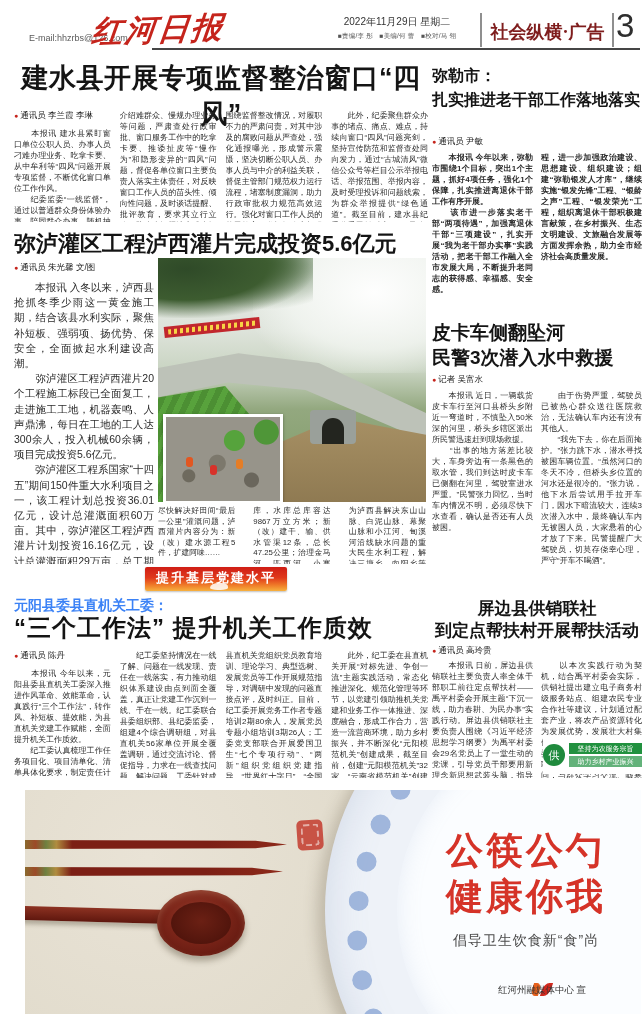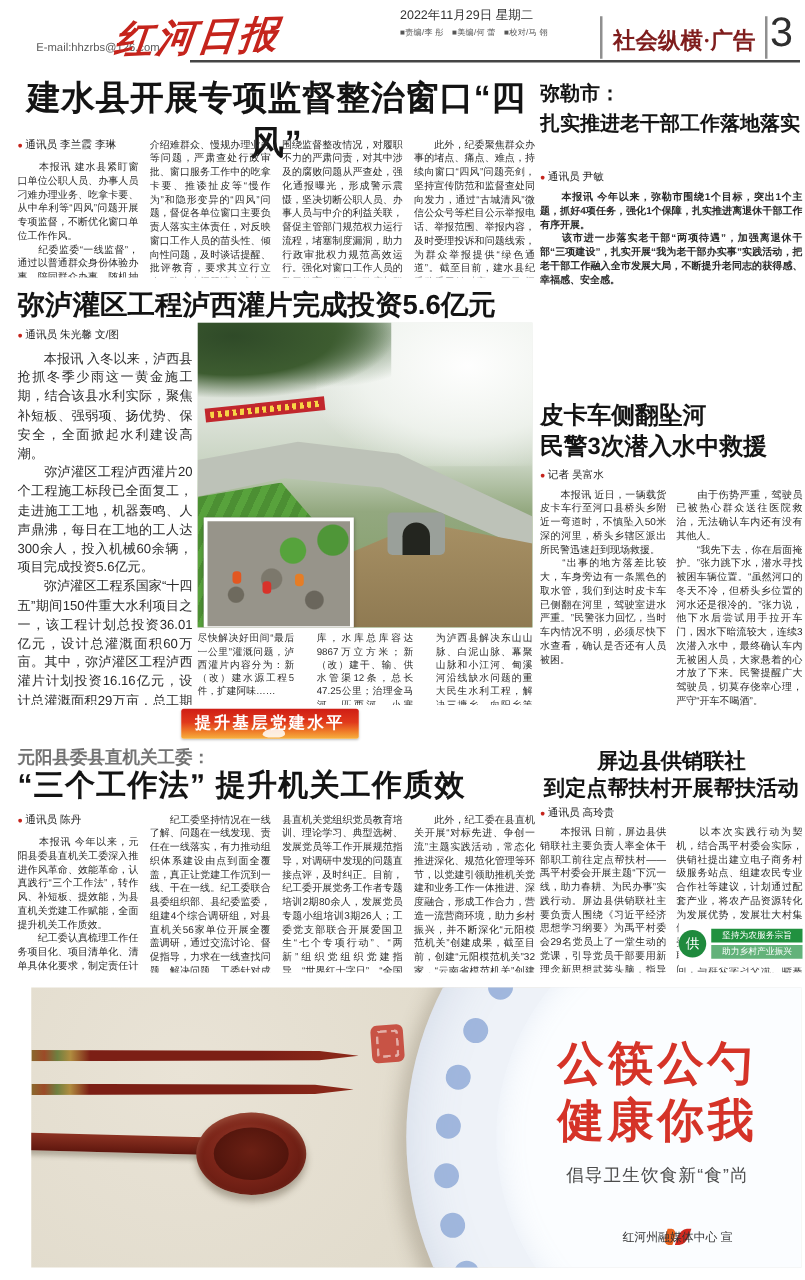--- a/index.html
+++ b/index.html
@@ -4,21 +4,21 @@
 <style>
   html,body{margin:0;padding:0;background:#f2f2f2;}
   .page{position:relative;width:644px;height:1024px;background:#ffffff;margin:0 auto;overflow:hidden;
         font-family:"Liberation Sans",sans-serif;color:#222;}
   .pre{white-space:pre-line;}
 
   
   .email{position:absolute;left:14px;top:33px;font-size:9px;color:#5a5a5a;padding-left:15px;}
   .masthead{position:absolute;left:92px;top:9px;font-family:"Liberation Serif",serif;font-style:italic;
             font-weight:700;font-size:31px;color:#c5241c;transform:skewX(-8deg) rotate(-2deg);letter-spacing:2px;}
-  .date-block{position:absolute;left:320px;top:5px;width:154px;text-align:left;}
+  .date-block{position:absolute;left:320px;top:15px;width:154px;text-align:center;}
   .date{font-size:10px;color:#333;}
   .staff{font-size:6.5px;color:#555;margin-top:3px;letter-spacing:0.2px;}
   .vline{position:absolute;top:13px;height:34px;width:2px;background:#8f8f8f;}
   .vl1{left:480px}.vl2{left:612px}
   .section-title{position:absolute;left:485px;top:20px;width:125px;font-family:"Liberation Serif",serif;
                  font-weight:900;font-size:18px;color:#7f1d1d;text-align:center;}
   .page-num{position:absolute;left:616px;top:7px;font-size:33px;color:#2e2e2e;}
   .head-rule{position:absolute;left:152px;top:48px;width:488px;height:2px;background:#454545;}
 
   
@@ -77,21 +77,21 @@
   
   .banner{position:absolute;left:145px;top:567px;width:142px;height:24px;
           background:linear-gradient(180deg,#cf1d15 0%,#e0391b 45%,#ef7a28 75%,#f7b13e 100%);
           color:#fff;font-weight:700;font-size:13px;letter-spacing:2px;text-align:center;line-height:21px;
           border-radius:2px;box-shadow:0 1px 2px rgba(0,0,0,.25);}
   .banner::after{content:"";position:absolute;left:46%;bottom:1px;width:18px;height:7px;
                  background:rgba(255,255,255,.85);border-radius:60% 40% 50% 50%/80% 60% 40% 40%;}
 
   
   .a3-kicker{position:absolute;left:14px;top:597px;font-family:"Liberation Serif",serif;font-size:14px;
-             font-weight:700;color:#737373;}
+             font-weight:700;color:#3b82f6;}
   .a3-headline{position:absolute;left:14px;top:612px;width:414px;font-size:24px;font-weight:900;color:#141414;
                letter-spacing:1px;}
   .a3-body{left:14px;top:650px;width:414px;height:128px;}
 
   
   .r-headline{position:absolute;left:432px;width:210px;font-weight:900;color:#141414;white-space:pre-line;}
   .r1-headline{top:64px;font-size:16px;line-height:24px;}
   .r1-byline{position:absolute;left:432px;top:136px;}
   .r1-body{left:432px;top:152px;width:210px;height:164px;gap:8px;font-weight:bold;}
   .r2-headline{top:320px;font-size:19px;line-height:25px;}
@@ -241,20 +241,23 @@
 
   <div>
     <div class="r-headline r1-headline pre">弥勒市：
 扎实推进老干部工作落地落实</div>
     <p class="byline r1-byline"><span class="dot">●</span><span>通讯员 尹敏</span></p>
     <div class="cols r1-body">
       <div class="col">
           <p class="body-txt">　　本报讯 今年以来，弥勒市围绕1个目标，突出1个主题，抓好4项任务，强化1个保障，扎实推进离退休干部工作有序开展。
 　　该市进一步落实老干部“两项待遇”，加强离退休干部“三项建设”，扎实开展“我为老干部办实事”实践活动，把老干部工作融入全市发展大局，不断提升老同志的获得感、幸福感、安全感。</p>
         </div>
+      <div class="col">
+          <p class="body-txt">程，进一步加强政治建设、思想建设、组织建设；组建“弥勒银发人才库”，继续实施“银发先锋”工程、“银龄之声”工程、“银发荣光”工程，组织离退休干部积极建言献策，在乡村振兴、生态文明建设、文旅融合发展等方面发挥余热，助力全市经济社会高质量发展。</p>
+        </div>
     </div>
   </div>
 
   <div>
     <div class="r-headline r2-headline pre">皮卡车侧翻坠河
 民警3次潜入水中救援</div>
     <p class="byline r2-byline"><span class="dot">●</span><span>记者 吴富水</span></p>
     <div class="cols r2-body">
       <div class="col">
           <p class="body-txt">　　本报讯 近日，一辆载货皮卡车行至河口县桥头乡附近一弯道时，不慎坠入50米深的河里，桥头乡辖区派出所民警迅速赶到现场救援。

